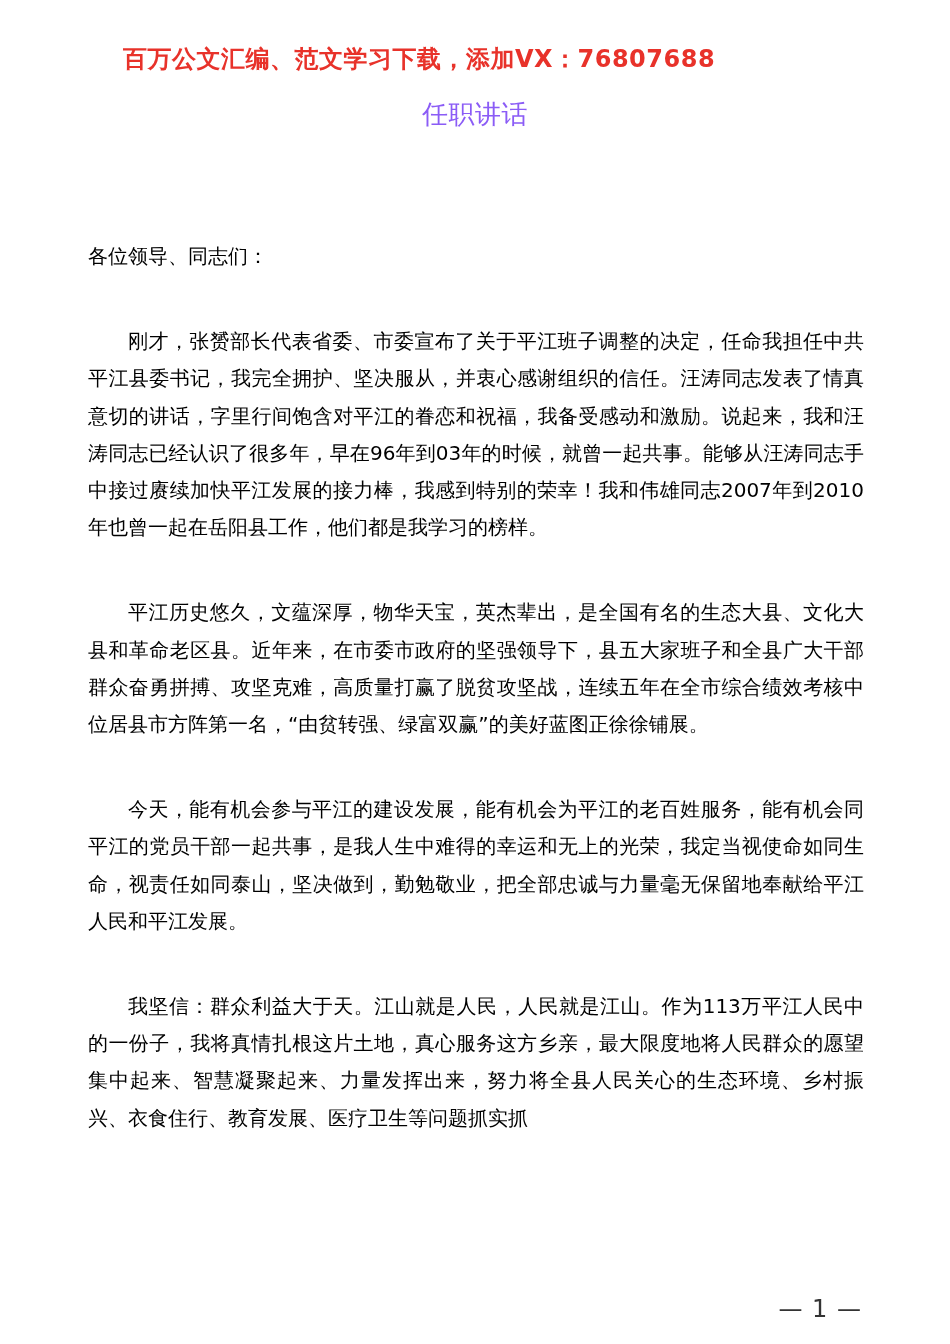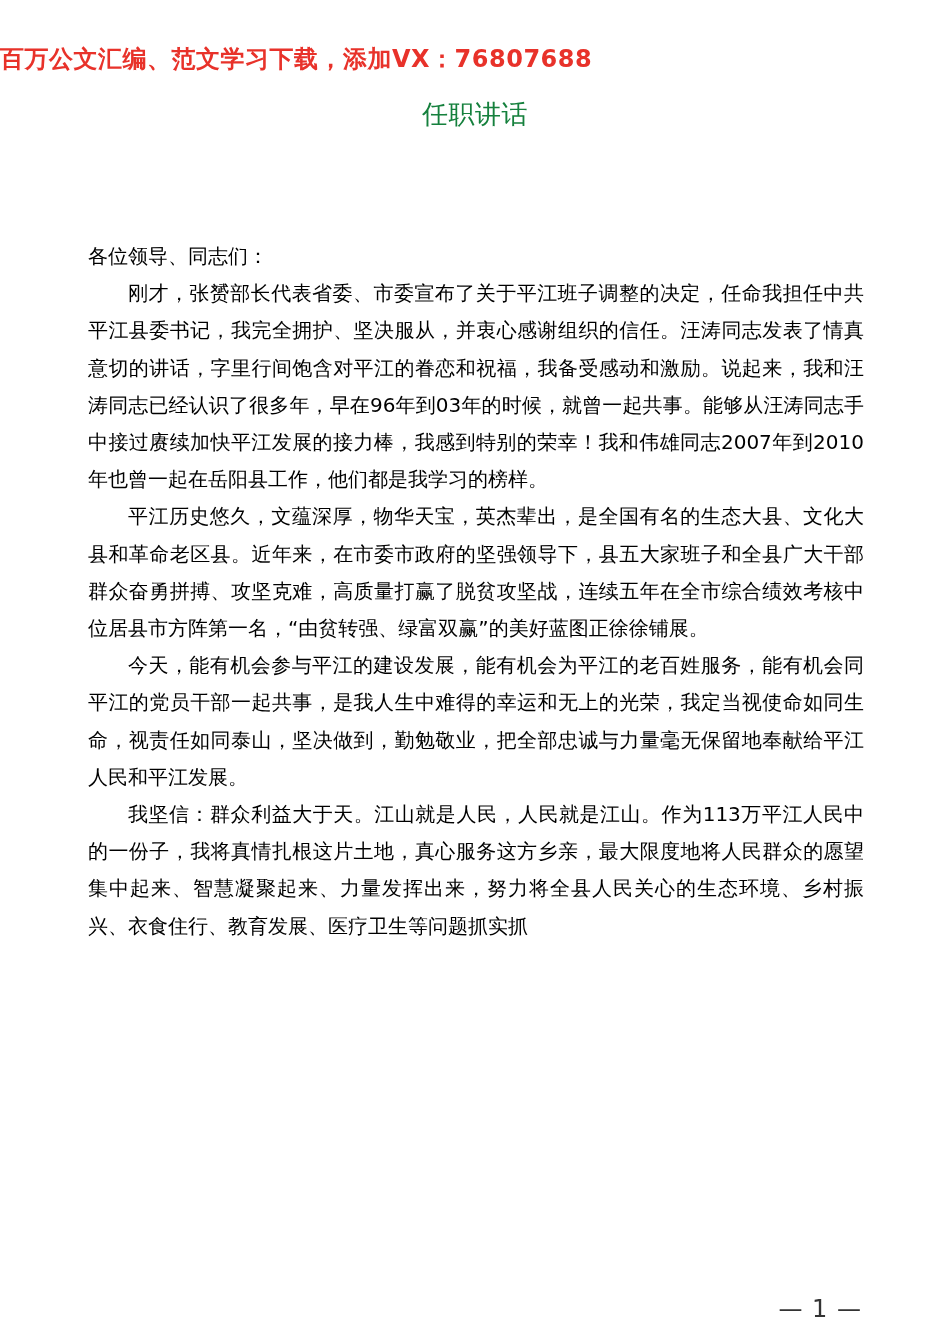--- a/index.html
+++ b/index.html
@@ -19,42 +19,42 @@
     overflow: hidden;
     box-sizing: border-box;
   }
 
   
   .watermark {
     position: absolute;
     top: 44px;
     left: 0;
     width: 838px;
-    text-align: left;
+    text-align: center;
     font-size: 24px;
     font-weight: 700;
     letter-spacing: 0.5px;
     line-height: 30px;
     color: #e8322a;
     white-space: nowrap;
   }
 
   
   .title-block {
     position: absolute;
     top: 96px;
     left: 0;
     width: 950px;
     text-align: center;
   }
   .title-line {
     font-size: 26px;
     line-height: 37px;
     font-weight: 400;
-    color: #15803d;
+    color: #8b5cf6;
     letter-spacing: 0.5px;
   }
 
   
   .body-area {
     position: absolute;
     top: 238px;
     left: 88px;
     width: 776px;
   }
@@ -64,20 +64,21 @@
     line-height: 37.2px;
     text-align: justify;
     text-justify: inter-ideograph;
     text-align-last: left;
     letter-spacing: 0;
     color: #000;
     word-break: break-all;
   }
   p.indent {
     text-indent: 2em;
+    margin-top: 48px;
   }
 
   
   .footer {
     position: absolute;
     left: 0;
     top: 1294px;
     width: 862px;
     text-align: right;
     font-size: 24px;

